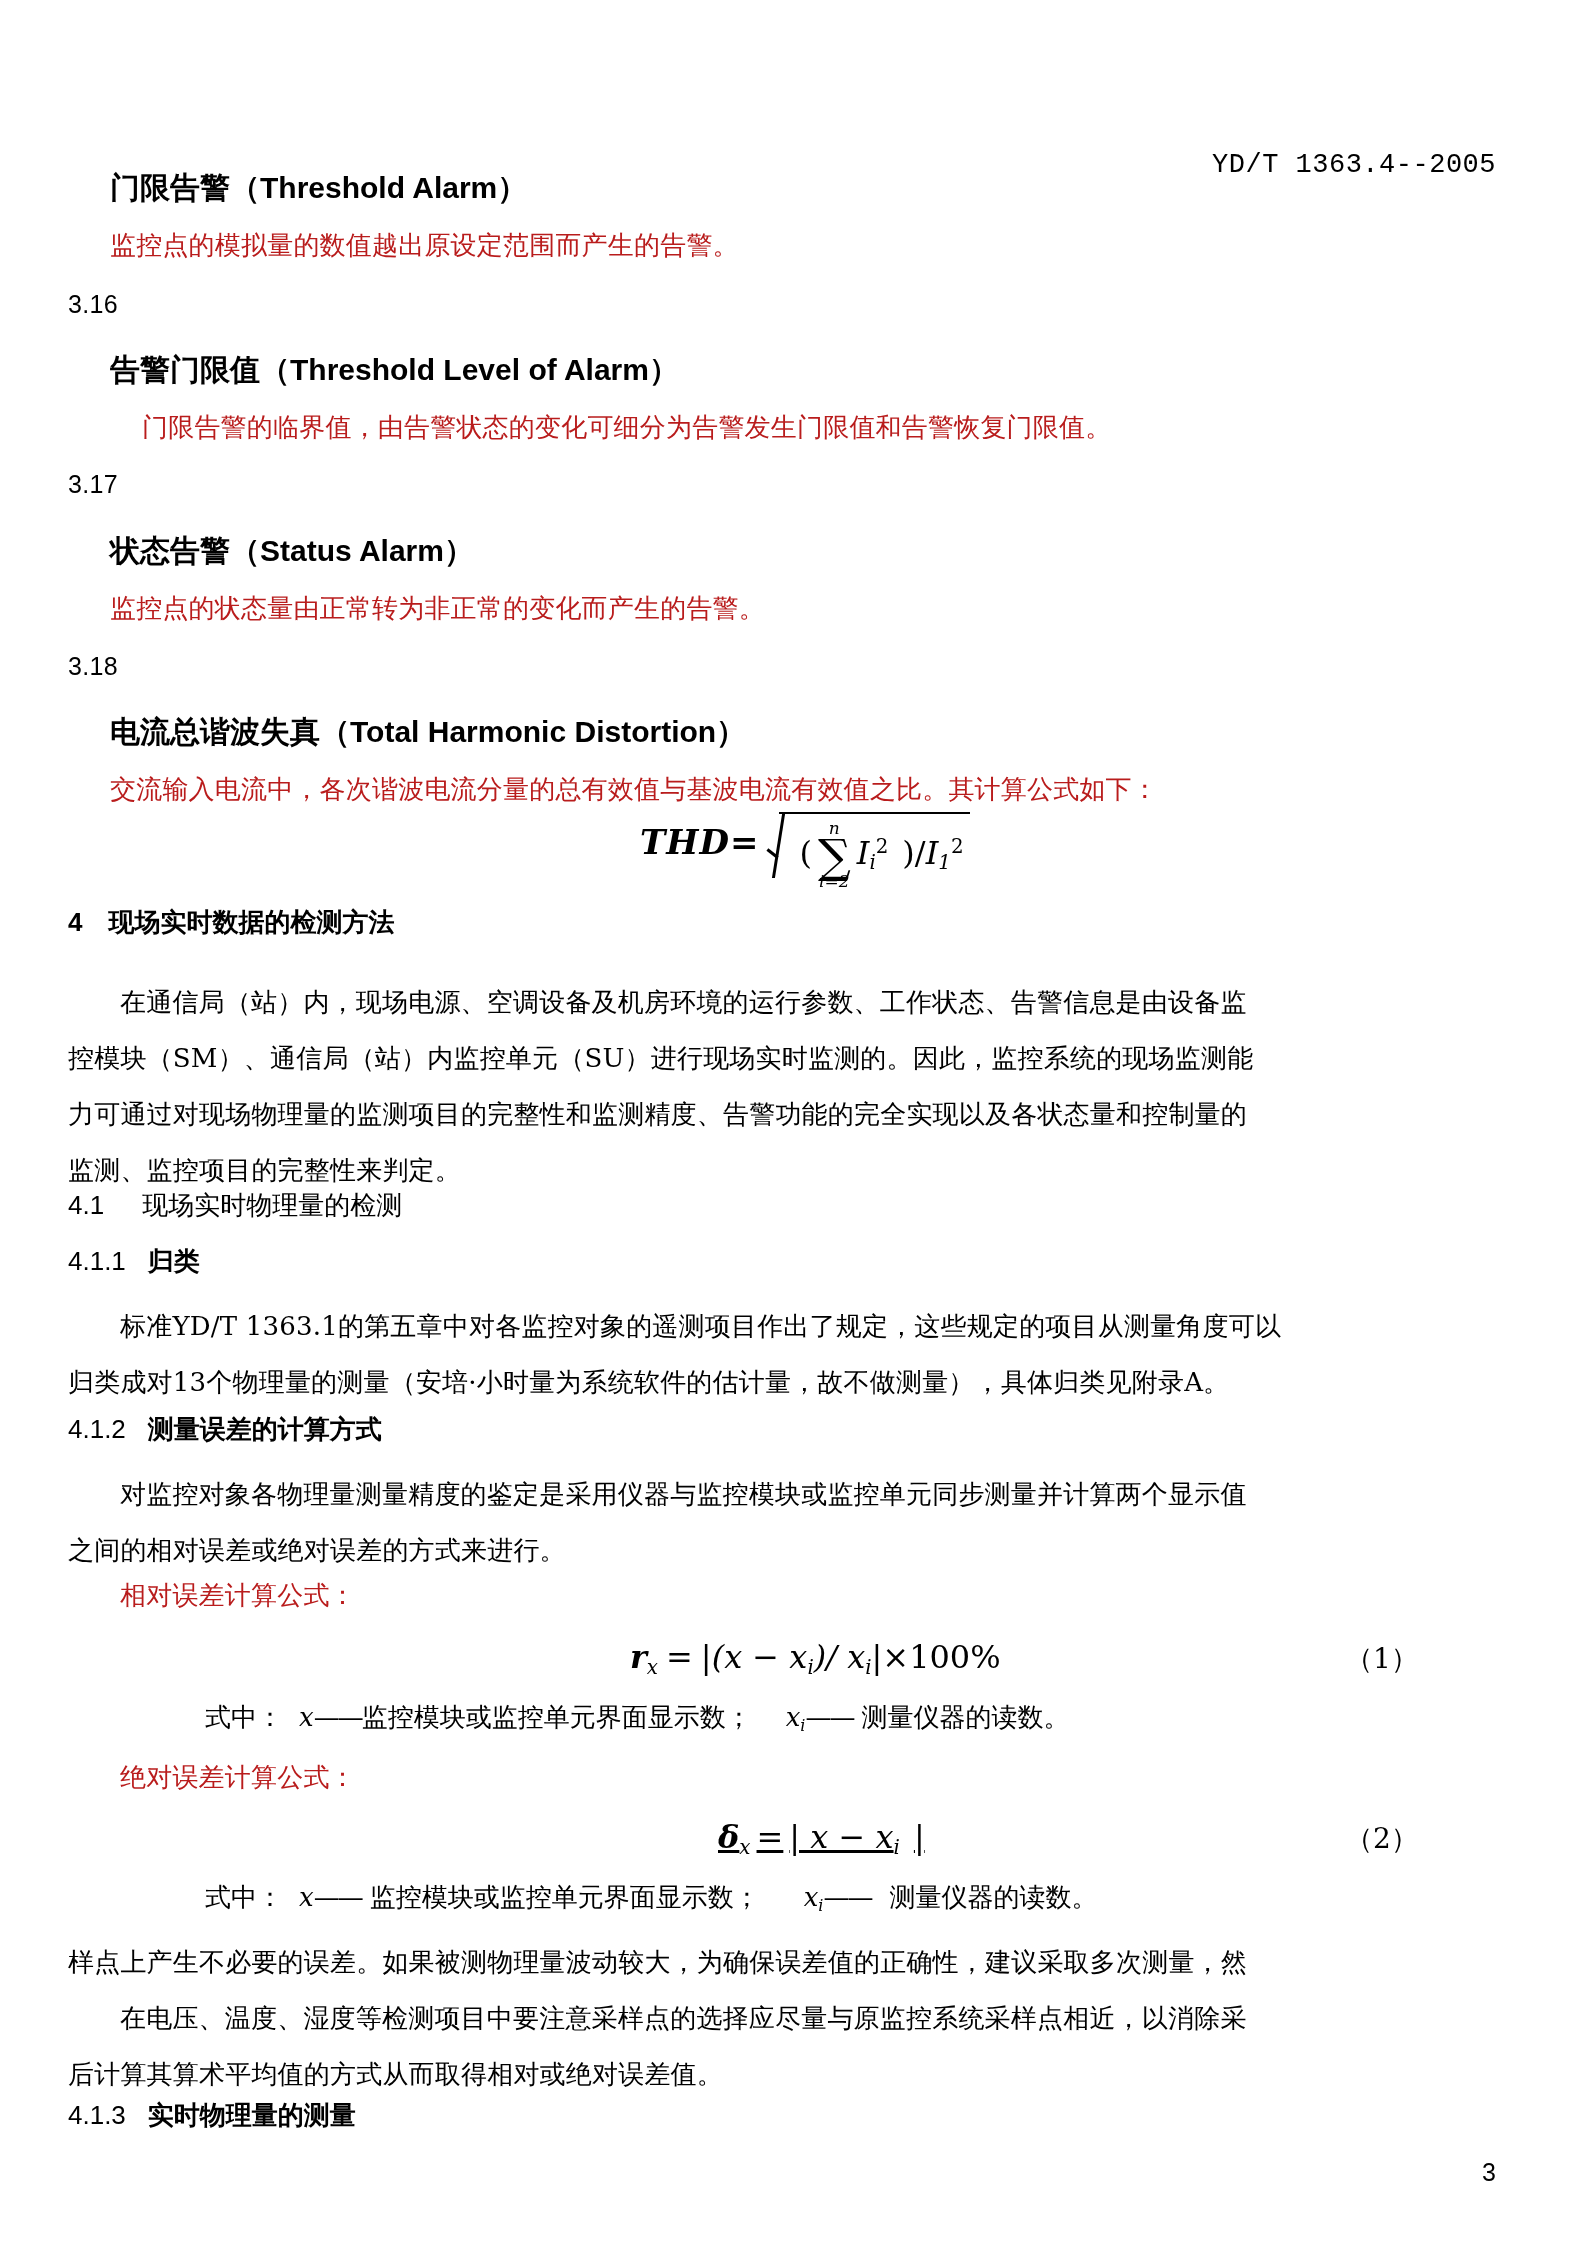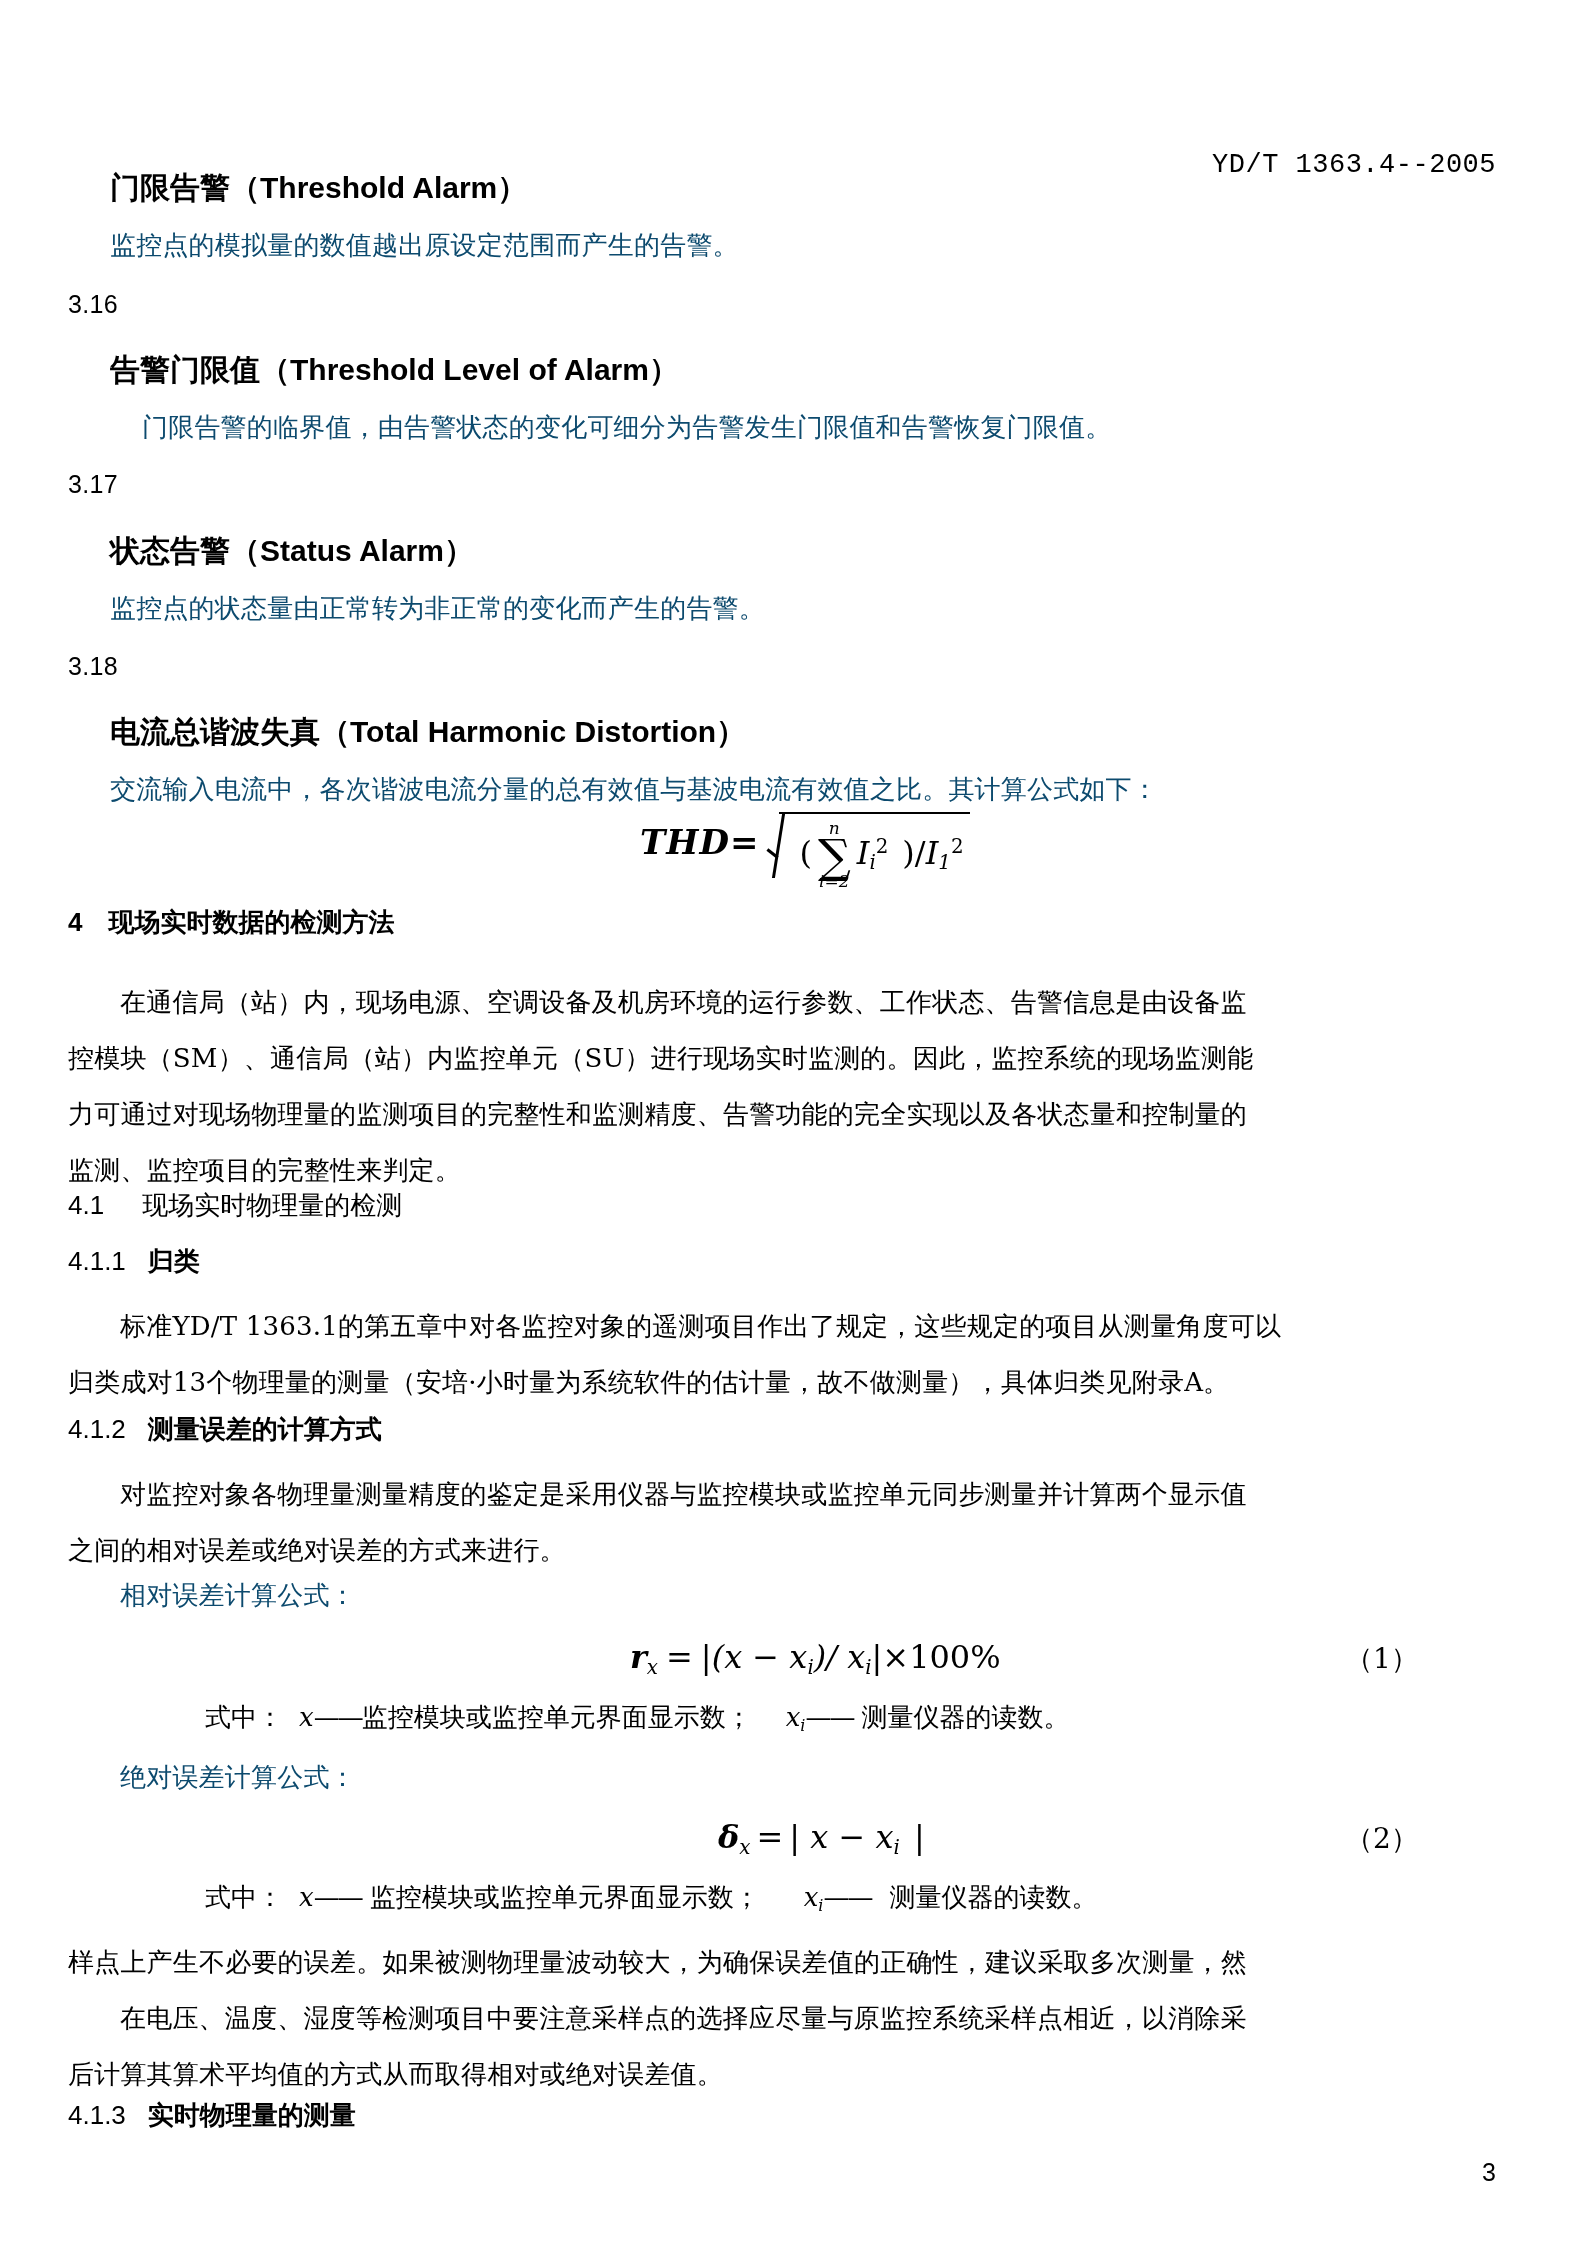--- a/index.html
+++ b/index.html
@@ -51,21 +51,21 @@
     white-space: nowrap;
   }
   .term .en {
     font-family: "Liberation Sans", sans-serif;
     font-weight: bold;
   }
   .defn {
     position: absolute;
     font-family: "DejaVu Serif", "Liberation Serif", serif;
     font-size: 26px;
-    color: #0c4a6e;
+    color: #b91c1c;
     white-space: nowrap;
     letter-spacing: 0.2px;
   }
 
   
   .para {
     position: absolute;
     font-family: "DejaVu Serif", "Liberation Serif", serif;
     font-size: 26px;
     color: #000;
@@ -316,21 +316,21 @@
     <span style="font-weight:bold;">r</span><sub class="mi">x</sub><span class="nonital" style="margin:0 8px;">=</span><span>|(x − x</span><sub class="mi">i</sub><span>)/ x</span><sub class="mi">i</sub><span class="nonital">|×100%</span>
   </div>
   <div class="eqnum" style="left:1345px; top:1640px;">（1）</div>
 
   <div class="shiz" style="left:205px; top:1700px;">
     <span>式中：</span><span style="display:inline-block;width:16px;"></span><span class="var">x</span><span class="dash">——</span><span>监控模块或监控单元界面显示数；</span><span style="display:inline-block;width:34px;"></span><span class="var">x</span><sub class="mi">i</sub><span class="dash">——</span><span style="display:inline-block;width:8px;"></span><span>测量仪器的读数。</span>
   </div>
 
   <div class="defn" style="left:120px; top:1760px;">绝对误差计算公式：</div>
 
-  <div class="formula" style="left:718px; top:1818px;">
+  <div class="formula" style="left:718px; top:1818px;text-decoration:underline;">
     <span style="font-weight:bold;">δ</span><sub class="mi">x</sub><span class="nonital" style="margin:0 6px;">=</span><span>| x − x</span><sub class="mi">i</sub><span class="nonital" style="margin-left:14px;">|</span>
   </div>
   <div class="eqnum" style="left:1345px; top:1820px;">（2）</div>
 
   <div class="shiz" style="left:205px; top:1880px;">
     <span>式中：</span><span style="display:inline-block;width:16px;"></span><span class="var">x</span><span class="dash">——</span><span style="display:inline-block;width:8px;"></span><span>监控模块或监控单元界面显示数；</span><span style="display:inline-block;width:44px;"></span><span class="var">x</span><sub class="mi">i</sub><span class="dash">——</span><span style="display:inline-block;width:18px;"></span><span>测量仪器的读数。</span>
   </div>
 
   <div class="para" style="left:68px; top:1934px; width:1400px;">
     <span class="ln">样点上产生不必要的误差。如果被测物理量波动较大，为确保误差值的正确性，建议采取多次测量，然</span>

